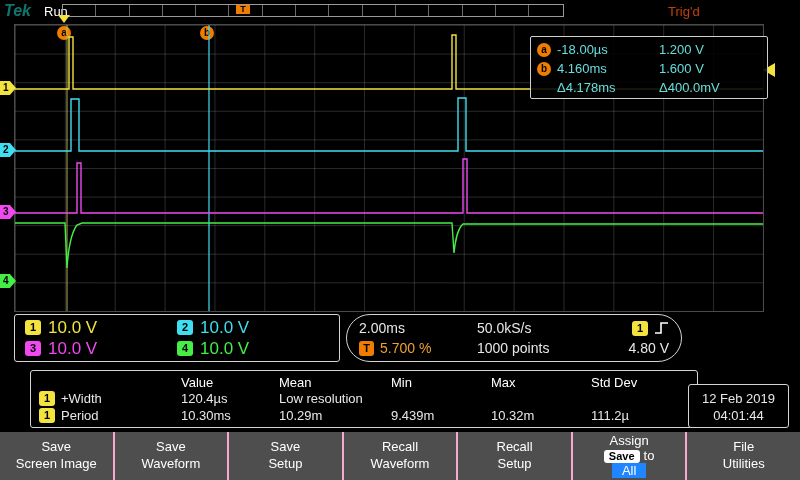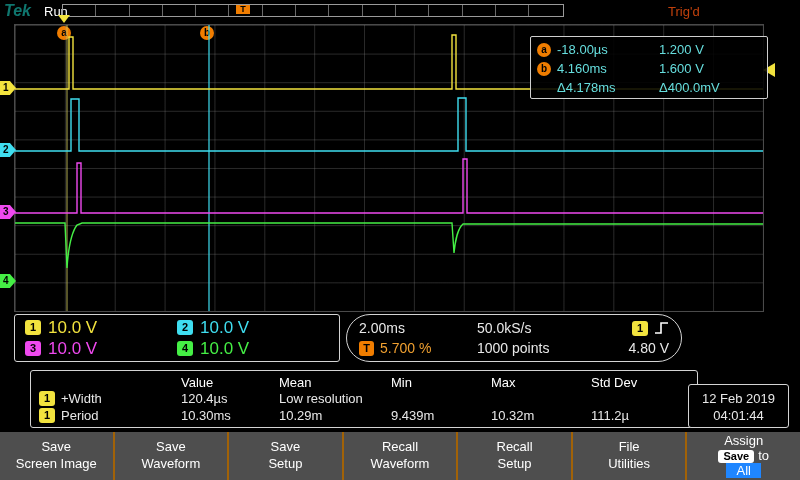--- a/index.html
+++ b/index.html
@@ -72,21 +72,21 @@
             grid-template-columns:142px 98px 112px 100px 100px 1fr;align-items:center;font-size:13px;margin-left:16px;}
   .m-label{display:flex;align-items:center;gap:6px;}
   .m-head{color:#fff;}
 
   
   #clock-box{left:688px;top:384px;width:101px;height:44px;text-align:center;
              padding-top:5px;font-size:13px;line-height:17px;}
 
   
   #menu{left:0;top:432px;width:800px;height:48px;display:grid;grid-template-columns:repeat(7,1fr);
-        gap:2px;background:#a16207;}
+        gap:2px;background:#f9a8d4;}
   .menu-btn{background:#4e4e4e;color:#fff;text-align:center;font-size:13px;line-height:17px;
             padding-top:6px;cursor:pointer;}
   #menu-assign{padding-top:1px;line-height:15px;}
   .save-badge{display:inline-block;background:#fff;color:#000;border-radius:3px;
               padding:0 5px;font-size:11px;font-weight:bold;line-height:13px;margin-right:4px;}
   .all-badge{display:inline-block;background:#1f86ff;color:#fff;padding:0 10px;line-height:15px;}
 </style>
 </head>
 <body>
 
@@ -222,26 +222,26 @@
     <div>Setup</div>
   </div>
   <div class="menu-btn">
     <div>Recall</div>
     <div>Waveform</div>
   </div>
   <div class="menu-btn">
     <div>Recall</div>
     <div>Setup</div>
   </div>
-  <div class="menu-btn">
-    <div>File</div>
-    <div>Utilities</div>
-  </div>
   <div class="menu-btn" id="menu-assign">
     <div>Assign</div>
     <div>
       <span class="save-badge">Save</span><span>to</span>
     </div>
     <div>
       <span class="all-badge">All</span>
     </div>
   </div>
+  <div class="menu-btn">
+    <div>File</div>
+    <div>Utilities</div>
+  </div>
 </div>
 
 </body></html>

